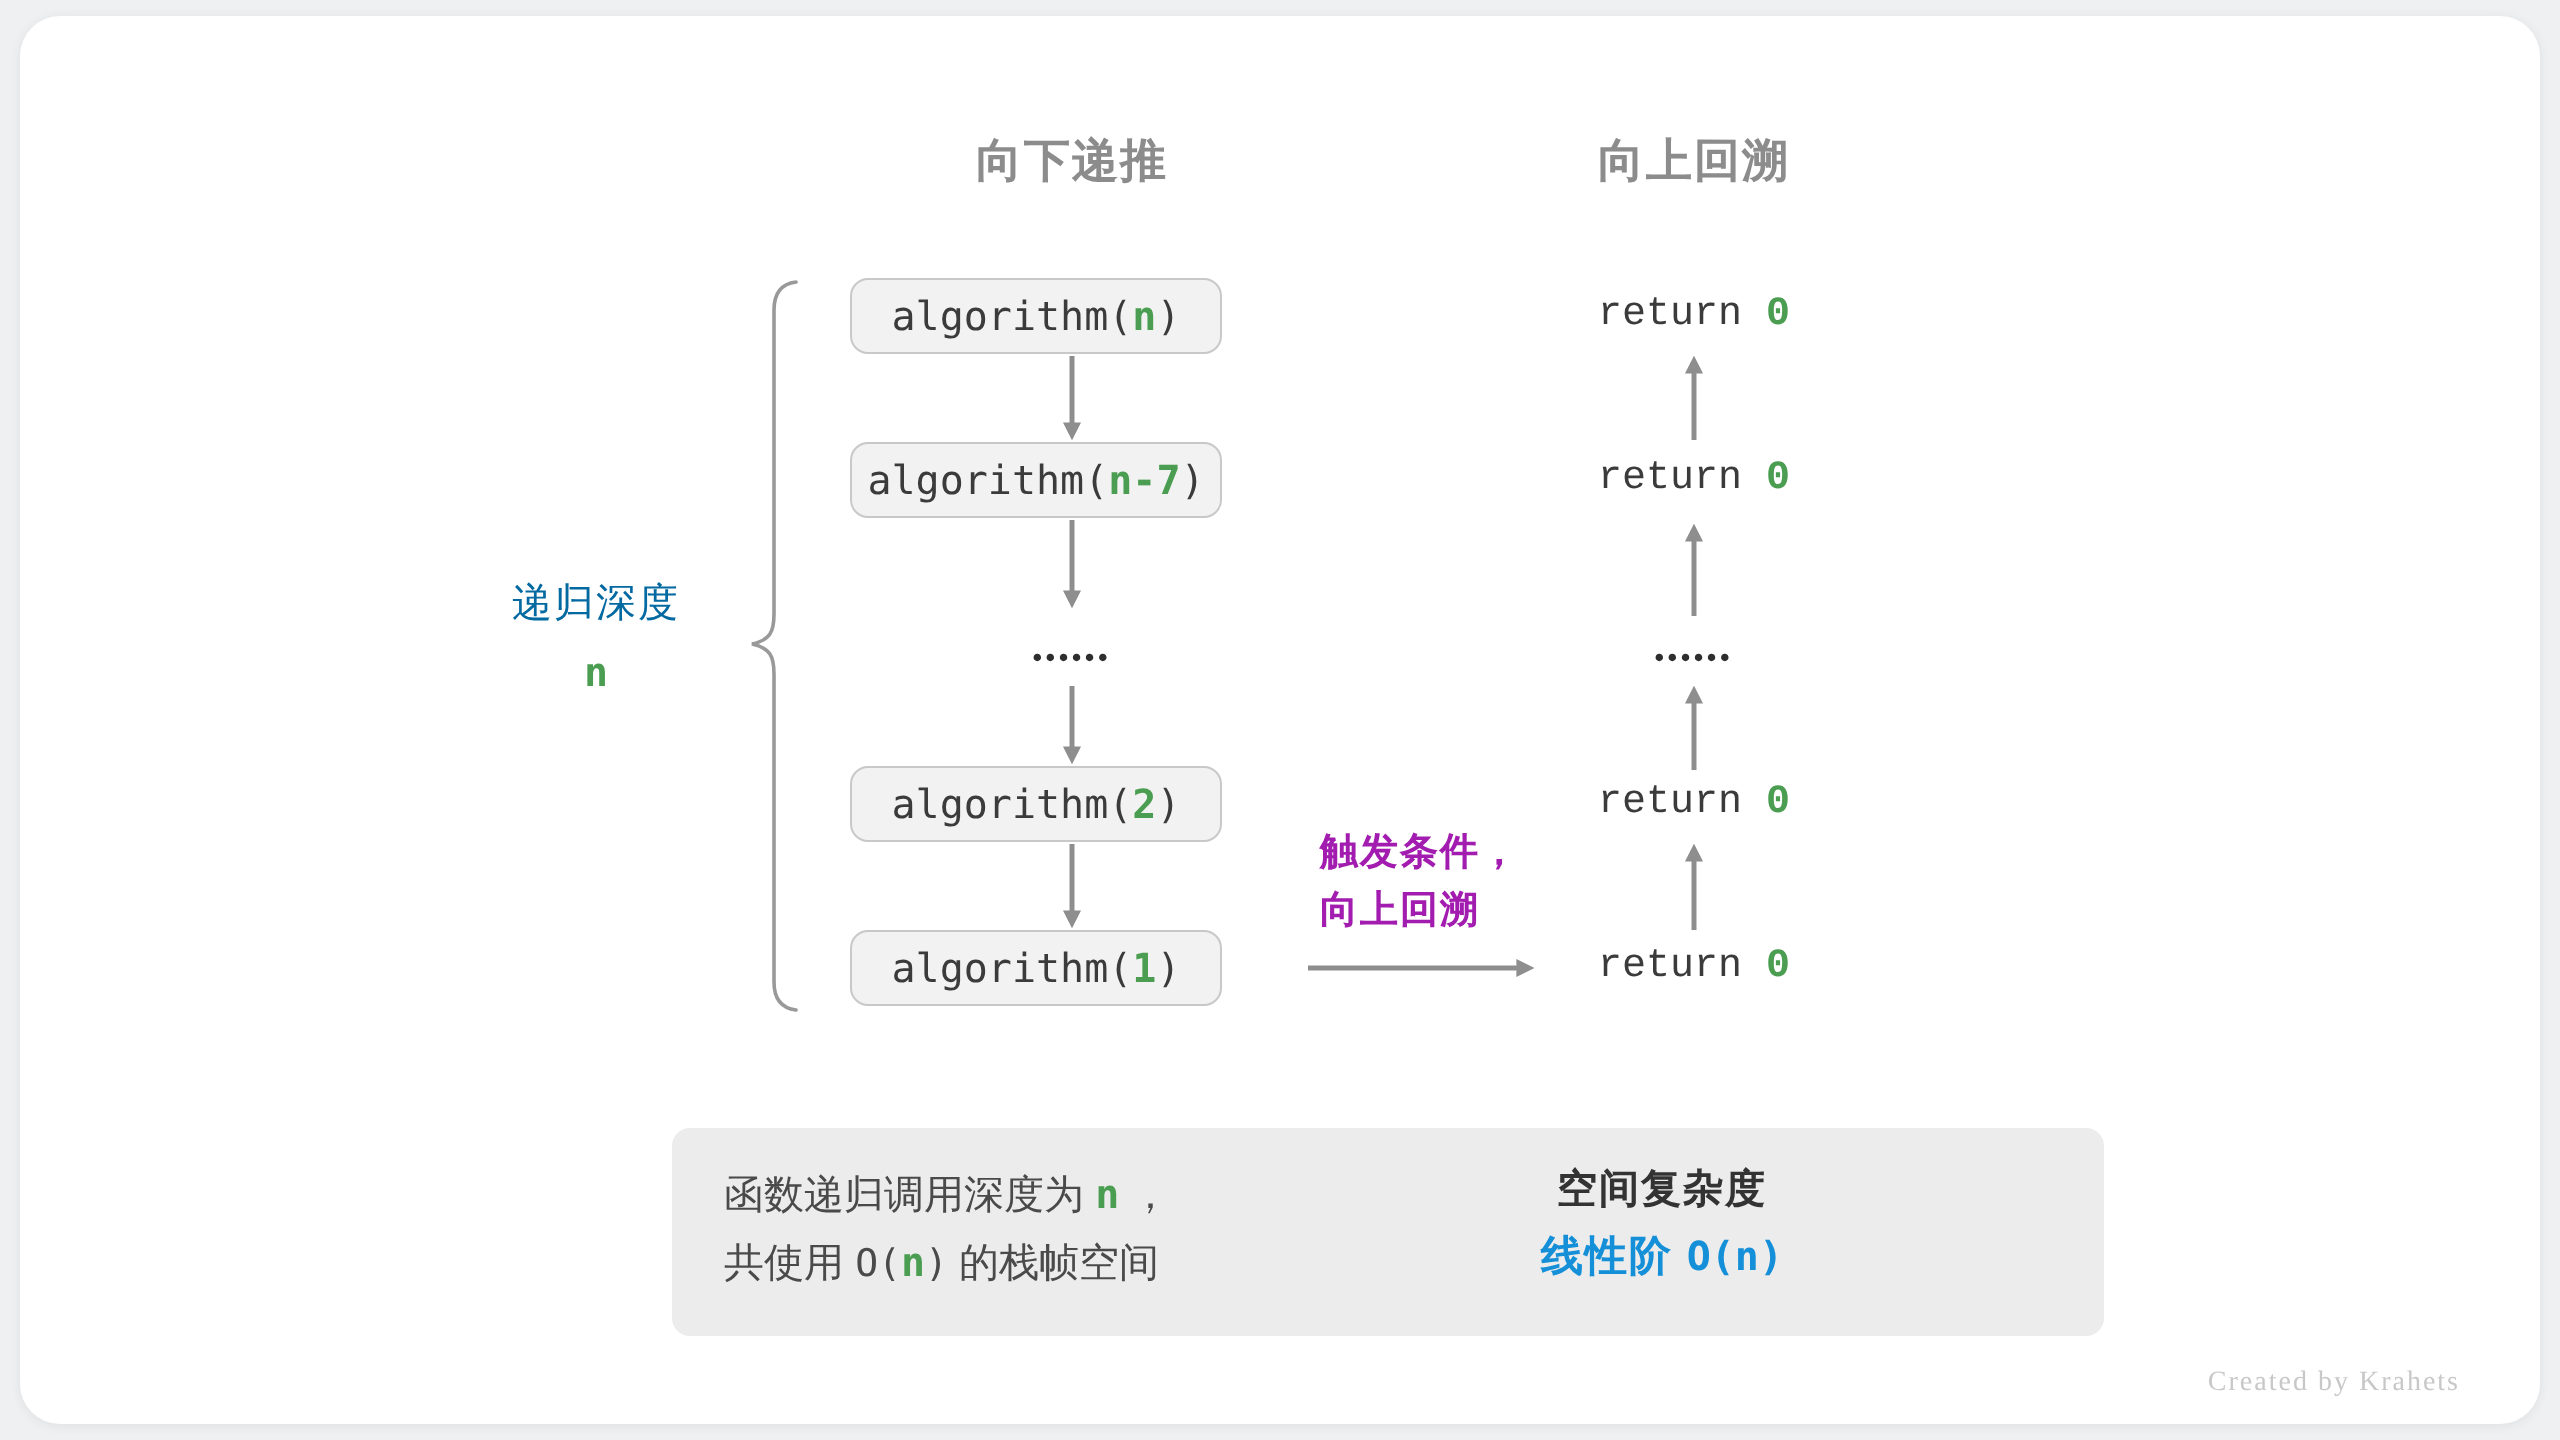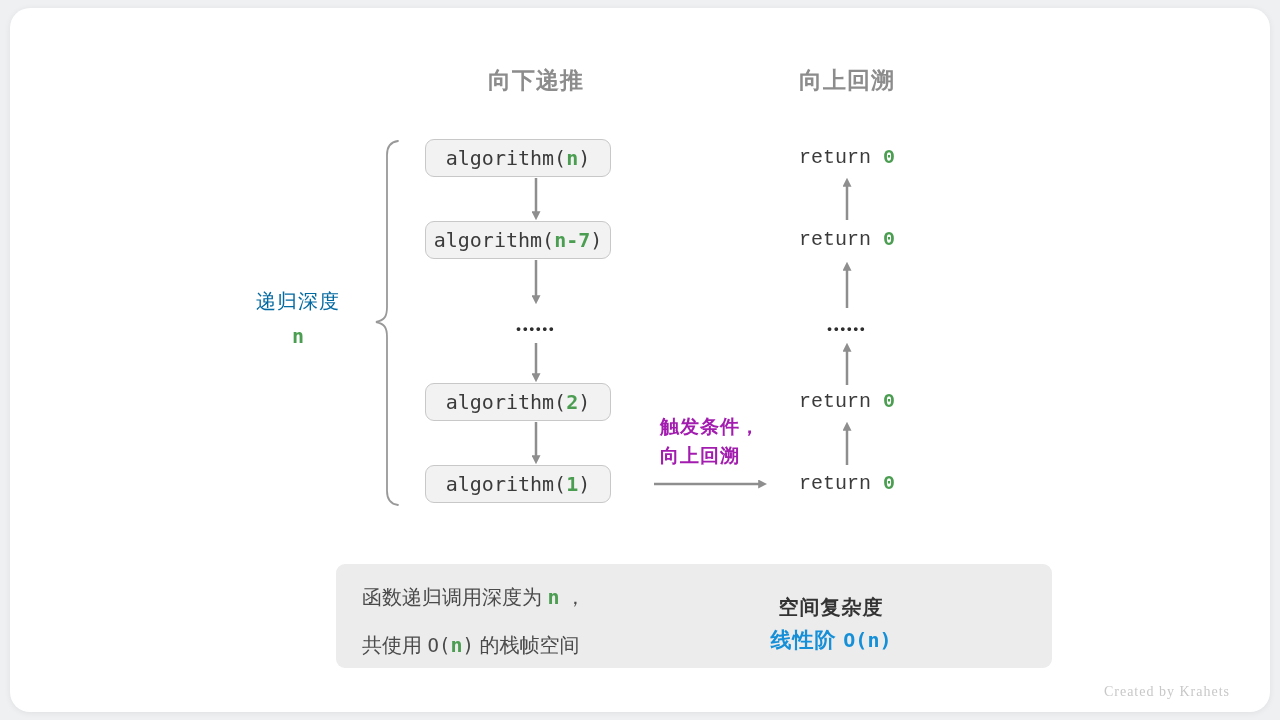--- a/index.html
+++ b/index.html
@@ -57,21 +57,21 @@
   .summary {
     position:absolute; left:326px; top:556px; width:716px; height:104px;
     background:#ececec; border-radius:9px;
   }
   .sline {
     position:absolute; left:26px; line-height:34px;
     font-size:20px; color:#4a4a4a; white-space:pre;
   }
   .sline .code { color:#4a4a4a; font-size:19px; }
   .sright { position:absolute; left:400px; top:16px; width:190px; text-align:center; }
-  .stitle { font-size:20px; font-weight:bold; color:#333333; line-height:30px; letter-spacing:1px;margin-top:12px; }
+  .stitle { font-size:20px; font-weight:bold; color:#333333; line-height:30px; letter-spacing:1px; }
   .sresult { font-size:21px; font-weight:bold; color:#1590d8; line-height:36px; letter-spacing:1px; white-space:pre; }
   .sresult .code { font-size:20px; letter-spacing:0; }
 
   .credit {
     position:absolute; right:40px; top:676px;
     font-family:Liberation Serif, serif;
     font-size:14px; color:#c8c8c8; letter-spacing:1px;
   }
 </style>
 </head>
@@ -126,21 +126,21 @@
     <div class="ret" style="top:380px"><span>return </span><span class="green b">0</span></div>
     <div class="ret" style="top:462px"><span>return </span><span class="green b">0</span></div>
 
     <div class="anno">
       <div>触发条件，</div>
       <div>向上回溯</div>
     </div>
 
     <div class="summary">
       <div class="sline" style="top:16px"><span>函数递归调用深度为 </span><span class="mono green b">n</span><span> ，</span></div>
-      <div class="sline" style="top:64px"><span>共使用 </span><span class="mono code">O(</span><span class="mono green b">n</span><span class="mono code">)</span><span> 的栈帧空间</span></div>
+      <div class="sline" style="top:50px"><span>共使用 </span><span class="mono code">O(</span><span class="mono green b">n</span><span class="mono code">)</span><span> 的栈帧空间</span></div>
       <div class="sright">
         <div class="stitle">空间复杂度</div>
         <div class="sresult"><span>线性阶 </span><span class="mono code b">O(n)</span></div>
       </div>
     </div>
 
     <div class="credit">Created by Krahets</div>
 
   </div>
 </div>

